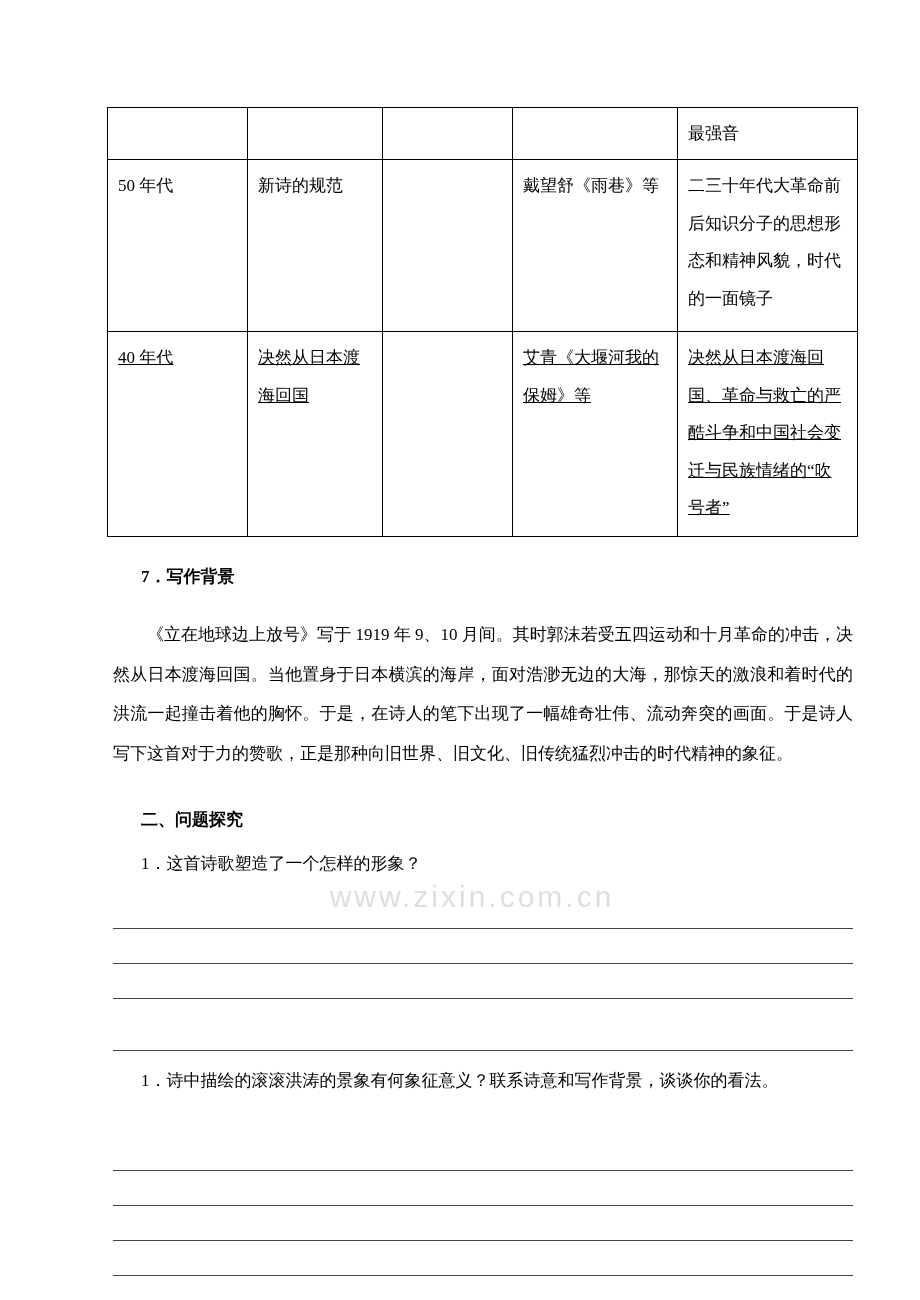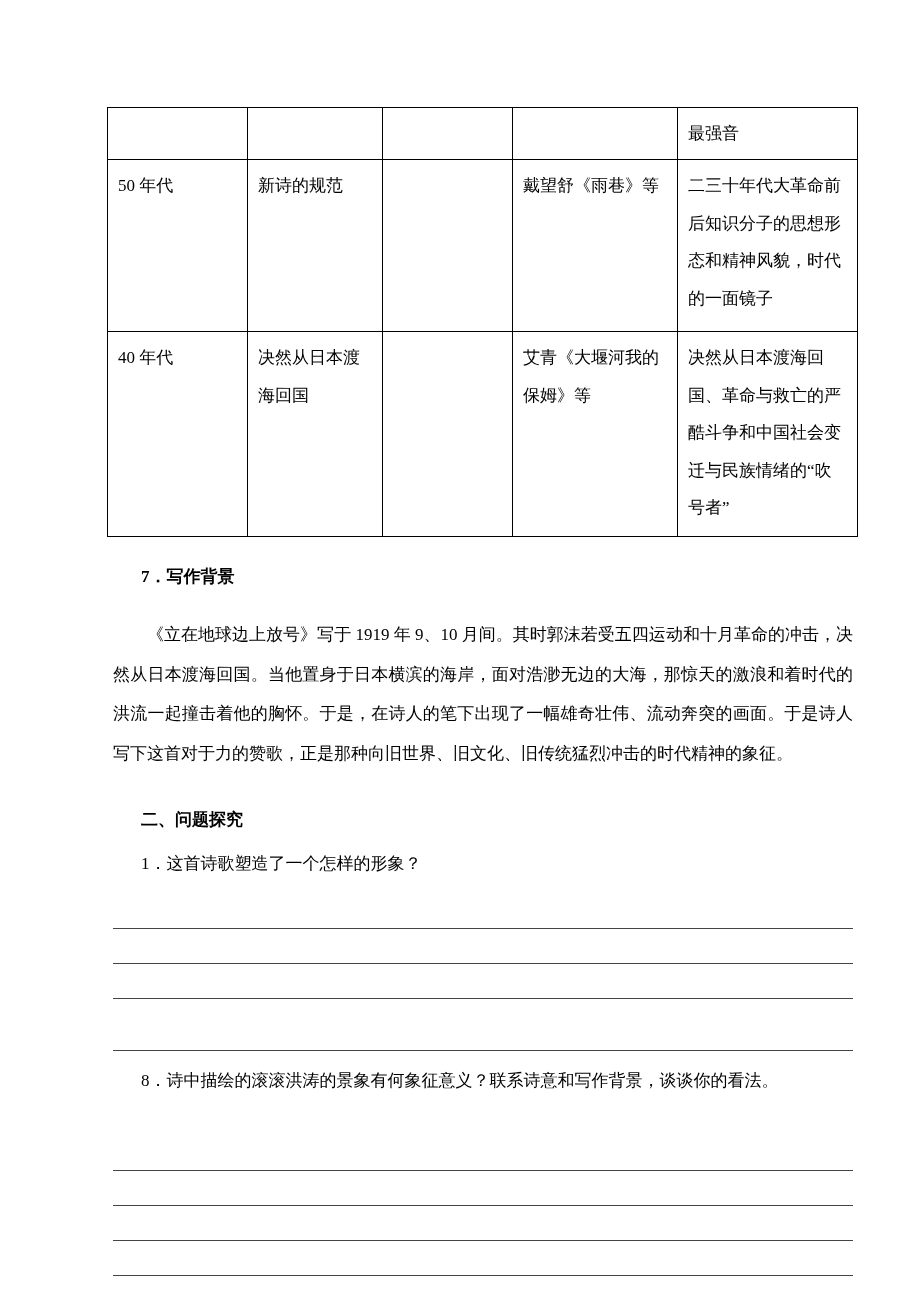--- a/index.html
+++ b/index.html
@@ -44,21 +44,21 @@
     line-height: 2.2;
     word-break: break-all;
   }
   col.c1 { width: 140px; }
   col.c2 { width: 135px; }
   col.c3 { width: 130px; }
   col.c4 { width: 165px; }
   col.c5 { width: 180px; }
   tr.row-partial td { height: 42px; }
   tr.row-30 td { height: 172px; }
-  tr.row-40 td { height: 205px; }
+  tr.row-40 td { height: 205px; text-decoration: underline; }
   .heading {
     font-weight: bold;
     font-size: 17px;
     margin-top: 20px;
     padding-left: 34px;
     line-height: 1.6;
   }
   .paragraph {
     font-size: 17px;
     line-height: 2.35;
@@ -83,20 +83,21 @@
     border-bottom: 1px solid #444;
   }
   .answer-line.first { height: 28px; }
   .answer-line.tall { height: 52px; }
 </style>
 </head>
 <body>
 
 <div class="page">
 
+  <div class="watermark">www.zixin.com.cn</div>
 
   <table class="poetry-table">
     <colgroup>
       <col class="c1">
         <col class="c2">
         <col class="c3">
         <col class="c4">
         <col class="c5">
     </colgroup>
     <tbody>
@@ -132,21 +133,21 @@
 
   <div class="question">1．这首诗歌塑造了一个怎样的形象？</div>
 
   <div class="answer-lines">
     <div class="answer-line first"></div>
     <div class="answer-line"></div>
     <div class="answer-line"></div>
     <div class="answer-line tall"></div>
   </div>
 
-  <div class="question">8．诗中描绘的滚滚洪涛的景象有何象征意义？联系诗意和写作背景，谈谈你的看法。</div>
+  <div class="question">1．诗中描绘的滚滚洪涛的景象有何象征意义？联系诗意和写作背景，谈谈你的看法。</div>
 
   <div class="answer-lines">
     <div class="answer-line tall"></div>
     <div class="answer-line"></div>
     <div class="answer-line"></div>
     <div class="answer-line"></div>
   </div>
 
 </div>
 

